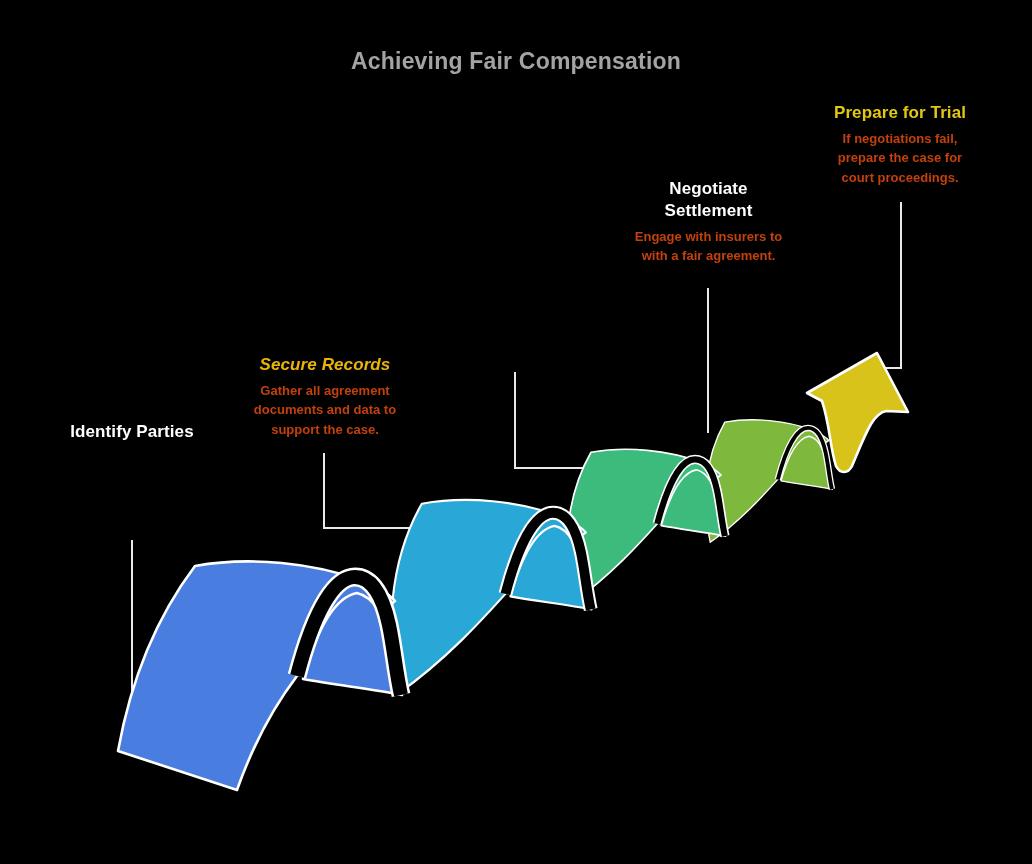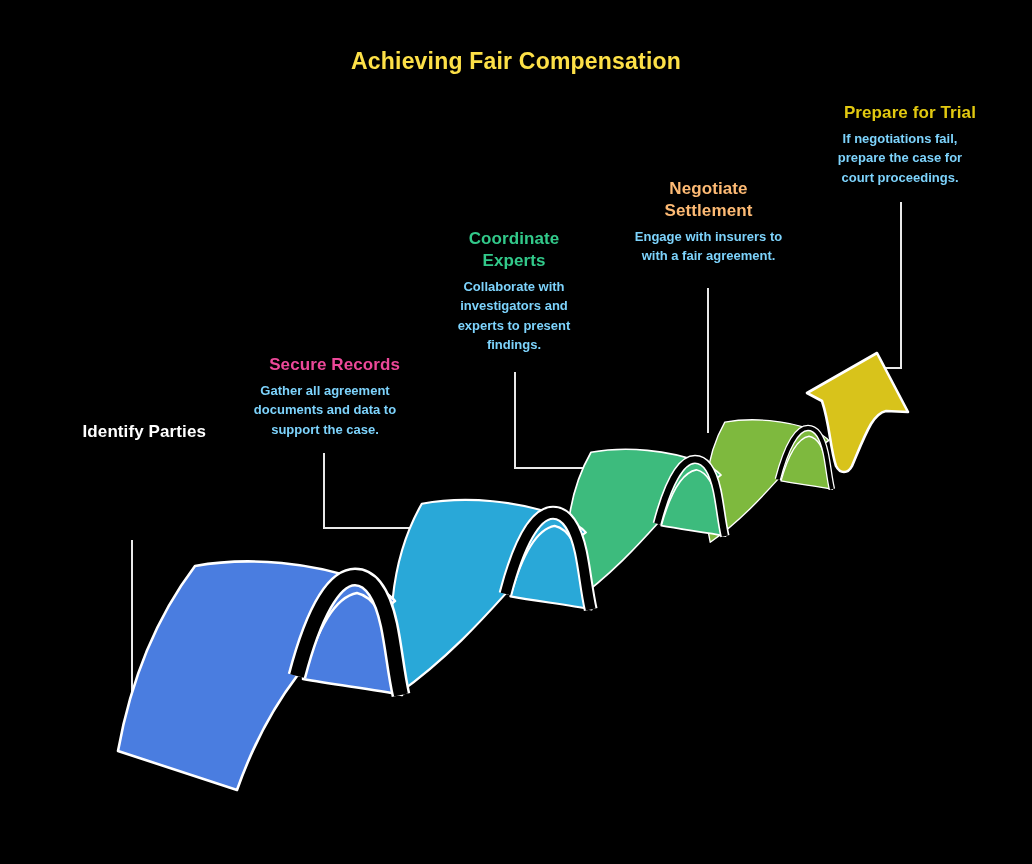--- a/index.html
+++ b/index.html
@@ -13,24 +13,24 @@
 
   .page-title{
     position:absolute;left:0;top:48px;width:1032px;
     text-align:center;font-size:23px;font-weight:bold;letter-spacing:.2px;
     color:#4a4a4a;
   }
   .step{position:absolute;text-align:center;}
   .step-heading{
     font-size:17px;font-weight:bold;line-height:22px;letter-spacing:.1px;
   }
-  .step-heading.nowrap{white-space:nowrap;text-align:right;}
+  .step-heading.nowrap{white-space:nowrap;}
   .step-desc{
     margin-top:5px;font-size:13px;font-weight:bold;line-height:19.4px;
-    color:#7dd3fc;
+    color:#c2410c;
   }
   .band,.hump,.arrow{stroke:#ffffff;stroke-width:2.6;stroke-linejoin:round;vector-effect:non-scaling-stroke;}
   .arc-under{fill:none;stroke-linecap:butt;vector-effect:non-scaling-stroke;}
   .arc-line{fill:none;stroke-linecap:butt;vector-effect:non-scaling-stroke;}
   .connector{fill:none;stroke-width:2;vector-effect:non-scaling-stroke;}
 </style>
 </head>
 <body>
 
 <div class="stage">
@@ -77,38 +77,34 @@
     </g>
 
     <g transform="translate(355,581) scale(1)">
       <use href="#bandA" class="band" fill="#4a7de0"></use>
       <use href="#humpP" class="hump" fill="#4a7de0"></use>
       <use href="#arcP" class="arc-under" stroke-width="19" stroke="#ffffff"></use>
       <use href="#arcP" class="arc-line" stroke-width="14" stroke="#000000"></use>
     </g>
   </svg>
 
-  <div class="page-title" style="color: #fde047;">Achieving Fair Compensation</div>
+  <div class="page-title" style="color: #a3a3a3;">Achieving Fair Compensation</div>
 
   <div class="step" style="left:58px;top:421px;width:148px">
     <div class="step-heading nowrap" style="color: #ffffff;">Identify Parties</div>
   </div>
 
   <div class="step" style="left:250px;top:354px;width:150px">
-    <div class="step-heading nowrap" style="color: #ec4899;">Secure Records</div>
+    <div class="step-heading nowrap" style="color: #eab308; font-style: italic;">Secure Records</div>
     <div class="step-desc">Gather all agreement documents and data to support the case.</div>
   </div>
 
-  <div class="step" style="left:444px;top:228px;width:140px">
-    <div class="step-heading" style="color: rgb(50, 201, 138);">Coordinate Experts</div>
-    <div class="step-desc">Collaborate with investigators and experts to present findings.</div>
-  </div>
 
   <div class="step" style="left:626px;top:178px;width:165px">
-    <div class="step-heading" style="color: #fdba74;">Negotiate Settlement</div>
+    <div class="step-heading" style="color: #ffffff;">Negotiate Settlement</div>
     <div class="step-desc">Engage with insurers to with a fair agreement.</div>
   </div>
 
   <div class="step" style="left:824px;top:102px;width:152px">
     <div class="step-heading nowrap" style="color: rgb(226, 201, 16);">Prepare for Trial</div>
     <div class="step-desc">If negotiations fail, prepare the case for court proceedings.</div>
   </div>
 
 </div>
 

